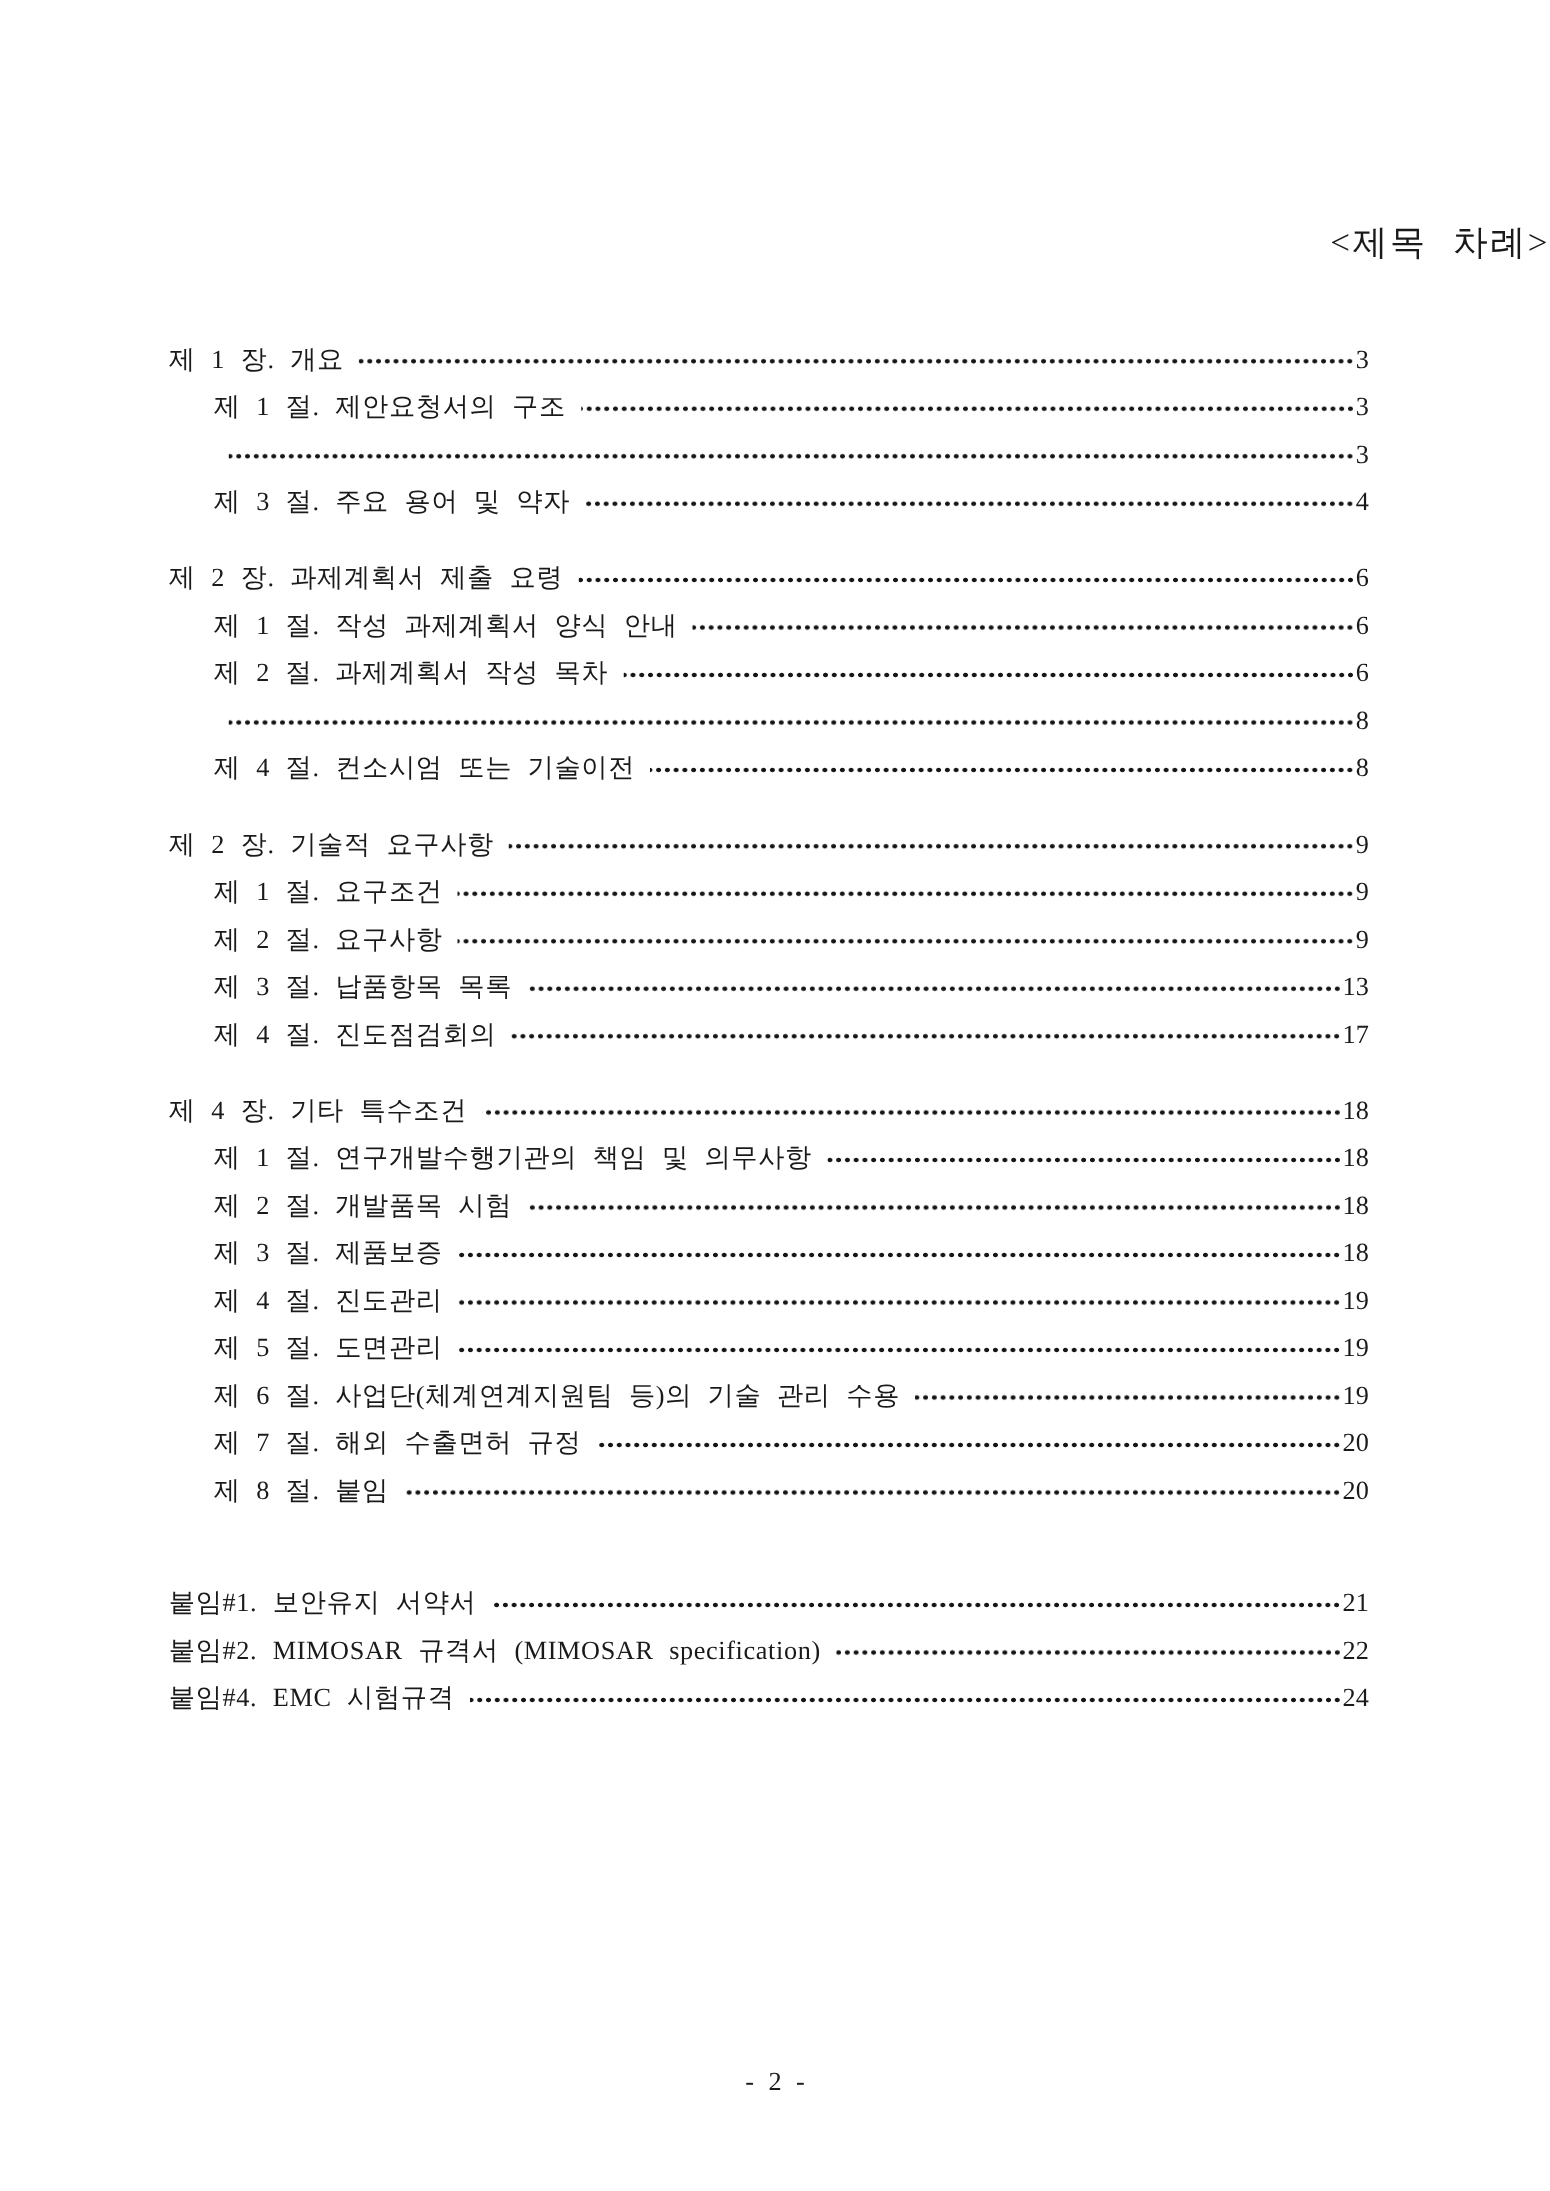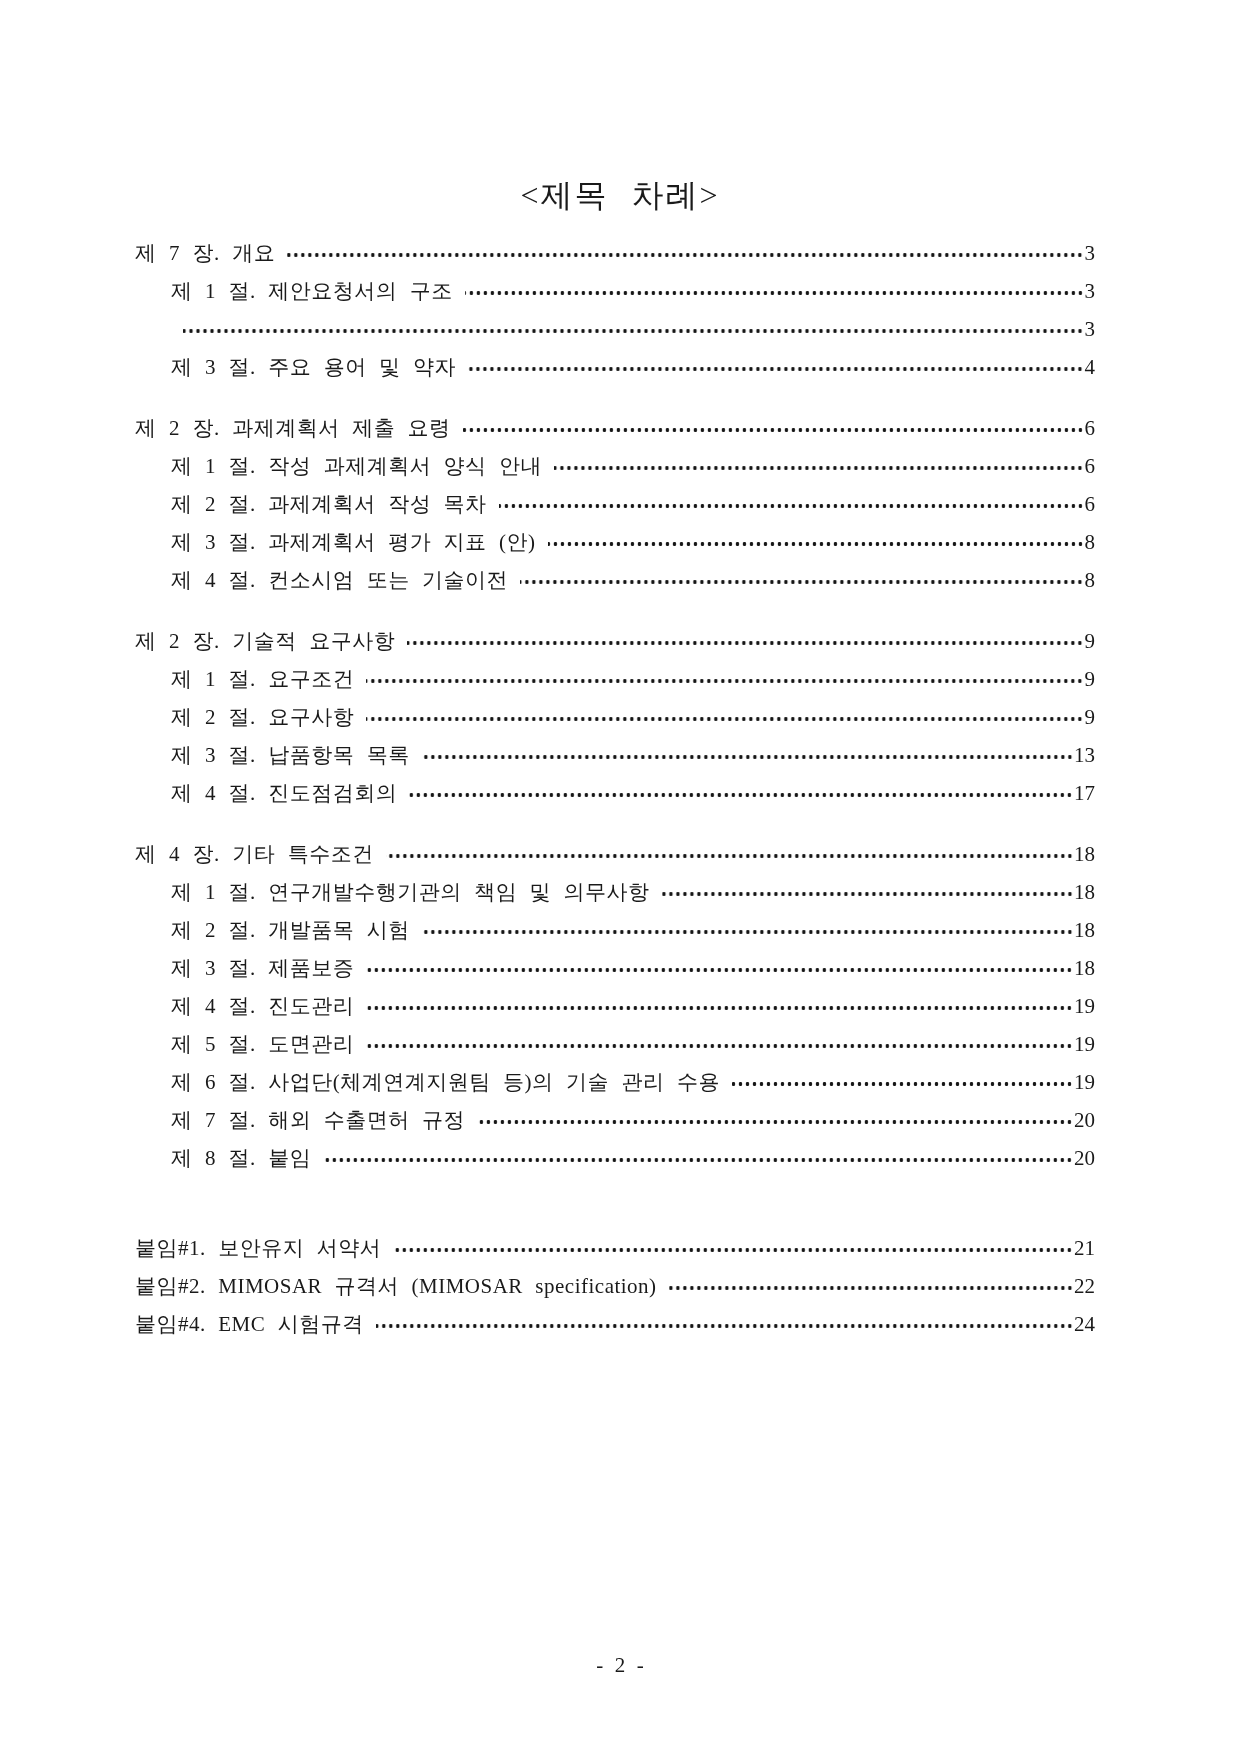--- a/index.html
+++ b/index.html
@@ -13,23 +13,23 @@
     position: relative;
     font-family: "Liberation Serif", "DejaVu Serif", serif;
     color: #1a1a1a;
   }
   .page {
     position: absolute;
     inset: 0;
   }
   .doc-title {
     margin-top: 180px;
-    margin-bottom: 24px;
-    text-align: center;
-    font-size: 32px;
+    margin-bottom: 58px;
+    text-align: right;
+    font-size: 28px;
     line-height: 30px;
     letter-spacing: 2px;
     word-spacing: 0.4em;
   }
   .toc {
     padding-left: 135px;
     padding-right: 145px;
   }
   .toc-group + .toc-group {
     margin-top: 23px;
@@ -80,21 +80,21 @@
 </head>
 <body>
 
 <div class="page">
 
   <div class="doc-title">&lt;제목 차례&gt;</div>
 
   <div class="toc">
       <div class="toc-group">
         <div class="toc-entry level-0">
-    <span class="label">제 7 장. 개요</span>
+    <span class="label">제 1 장. 개요</span>
     <span class="leader"></span>
     <span class="pagenum">3</span>
   </div>
         <div class="toc-entry level-1">
     <span class="label">제 1 절. 제안요청서의 구조</span>
     <span class="leader"></span>
     <span class="pagenum">3</span>
   </div>
         <div class="toc-entry level-1">
     <span class="leader"></span>
@@ -116,21 +116,20 @@
     <span class="label">제 1 절. 작성 과제계획서 양식 안내</span>
     <span class="leader"></span>
     <span class="pagenum">6</span>
   </div>
         <div class="toc-entry level-1">
     <span class="label">제 2 절. 과제계획서 작성 목차</span>
     <span class="leader"></span>
     <span class="pagenum">6</span>
   </div>
         <div class="toc-entry level-1">
-    <span class="label">제 3 절. 과제계획서 평가 지표 (안)</span>
     <span class="leader"></span>
     <span class="pagenum">8</span>
   </div>
         <div class="toc-entry level-1">
     <span class="label">제 4 절. 컨소시엄 또는 기술이전</span>
     <span class="leader"></span>
     <span class="pagenum">8</span>
   </div>
       </div>
       <div class="toc-group">

